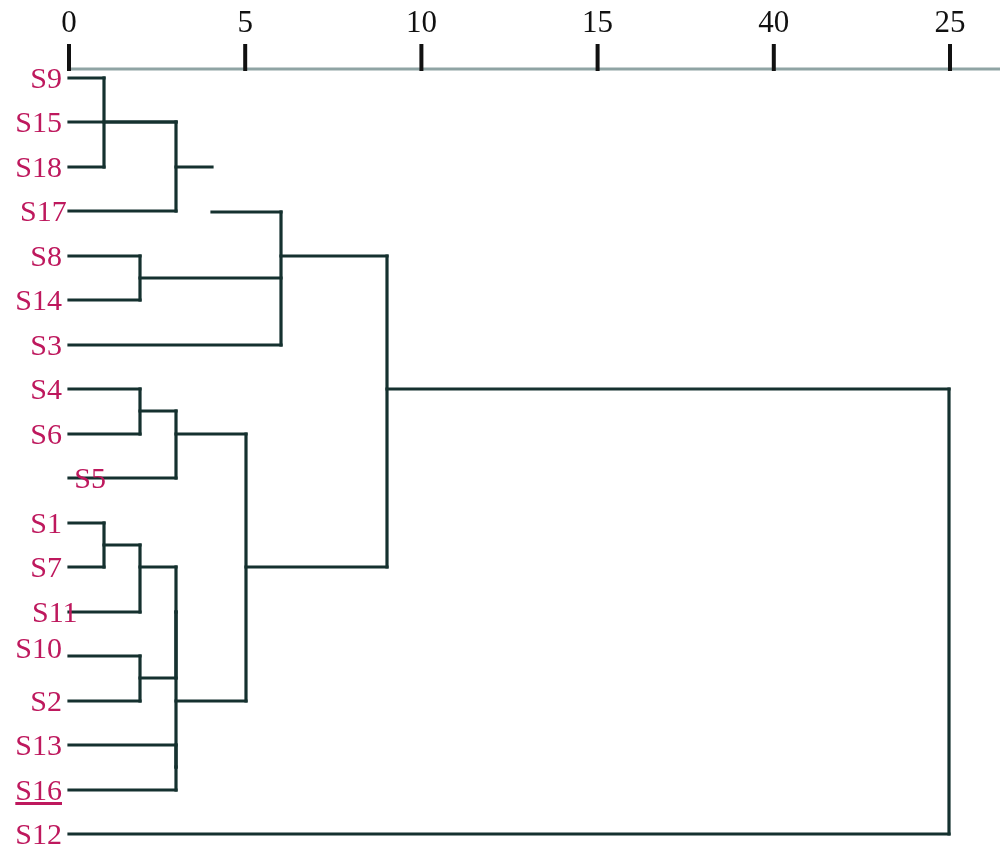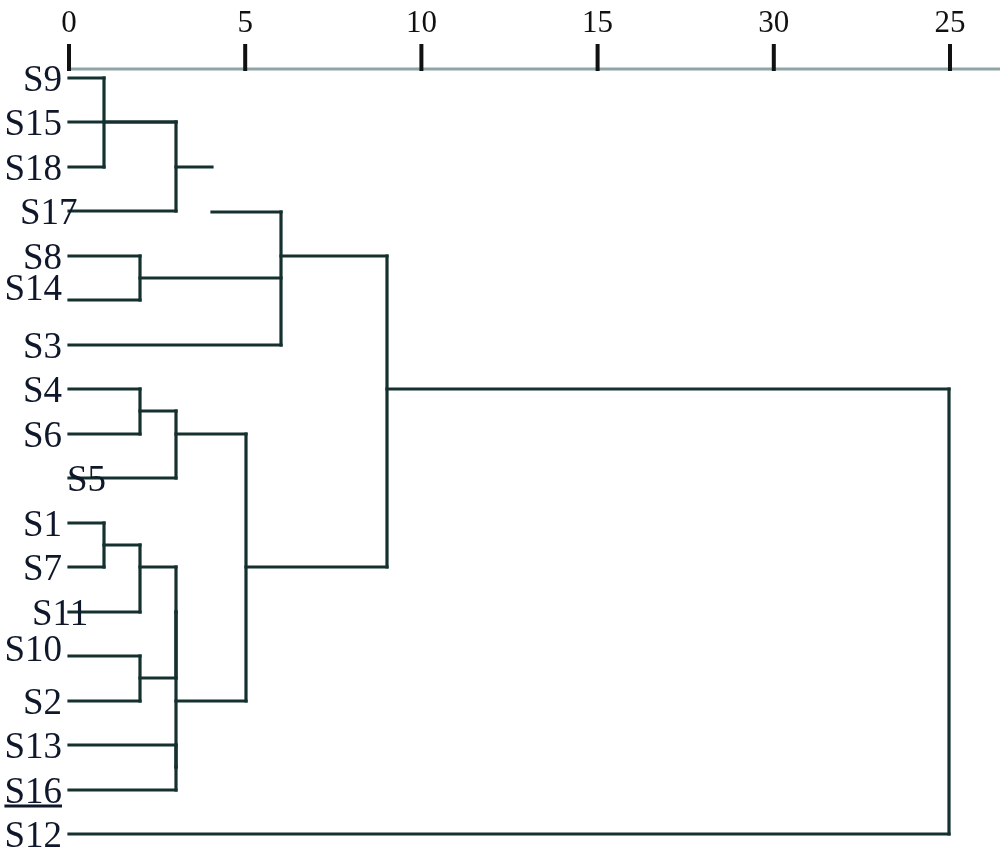--- a/index.html
+++ b/index.html
@@ -31,22 +31,22 @@
     font-size: 31px;
     color: #111111;
     text-align: center;
     transform: translateX(-50%);
     line-height: 1;
     white-space: nowrap;
   }
   .leaf-label {
     position: absolute;
     font-family: "Liberation Serif", "DejaVu Serif", serif;
-    font-size: 37px;
-    color: #0f172a;
+    font-size: 30px;
+    color: #be185d;
     text-align: right;
     transform: translateY(-50%);
     line-height: 1;
     white-space: nowrap;
     right: 0;
   }
   .leaf-label-wrap {
     position: absolute;
     left: 0;
     width: 62px;
@@ -117,40 +117,40 @@
         <line x1="69" y1="834" x2="949" y2="834" stroke="#15312f" stroke-width="3.2" stroke-linecap="square"></line>
         <line x1="949" y1="389" x2="949" y2="834" stroke="#15312f" stroke-width="3.2" stroke-linecap="square"></line>
       </g>
   </svg>
 
   <div id="tick-labels">
       <div class="tick-label" style="left: 69px; top: 6px;">0</div>
       <div class="tick-label" style="left: 245.2px; top: 6px;">5</div>
       <div class="tick-label" style="left: 421.4px; top: 6px;">10</div>
       <div class="tick-label" style="left: 597.6px; top: 6px;">15</div>
-      <div class="tick-label" style="left: 773.8px; top: 6px;">30</div>
+      <div class="tick-label" style="left: 773.8px; top: 6px;">40</div>
       <div class="tick-label" style="left: 950px; top: 6px;">25</div>
     </div>
   <div id="leaf-labels">
       <div class="leaf-label-wrap" style="top: 78px; width: 62px;">
         <div class="leaf-label" style="position: relative; transform: translateY(-50%);">S9</div>
       </div>
       <div class="leaf-label-wrap" style="top: 122px; width: 62px;">
         <div class="leaf-label" style="position: relative; transform: translateY(-50%);">S15</div>
       </div>
       <div class="leaf-label-wrap" style="top: 167px; width: 62px;">
         <div class="leaf-label" style="position: relative; transform: translateY(-50%);">S18</div>
       </div>
       <div class="leaf-label-wrap" style="top: 211px; width: 62px;">
         <div class="leaf-label" style="position: relative; transform: translateY(-50%); padding-left: 20px;">S17</div>
       </div>
       <div class="leaf-label-wrap" style="top: 256px; width: 62px;">
         <div class="leaf-label" style="position: relative; transform: translateY(-50%);">S8</div>
       </div>
-      <div class="leaf-label-wrap" style="top: 287px; width: 62px;">
+      <div class="leaf-label-wrap" style="top: 300px; width: 62px;">
         <div class="leaf-label" style="position: relative; transform: translateY(-50%);">S14</div>
       </div>
       <div class="leaf-label-wrap" style="top: 345px; width: 62px;">
         <div class="leaf-label" style="position: relative; transform: translateY(-50%);">S3</div>
       </div>
       <div class="leaf-label-wrap" style="top: 389px; width: 62px;">
         <div class="leaf-label" style="position: relative; transform: translateY(-50%);">S4</div>
       </div>
       <div class="leaf-label-wrap" style="top: 434px; width: 62px;">
         <div class="leaf-label" style="position: relative; transform: translateY(-50%);">S6</div>

